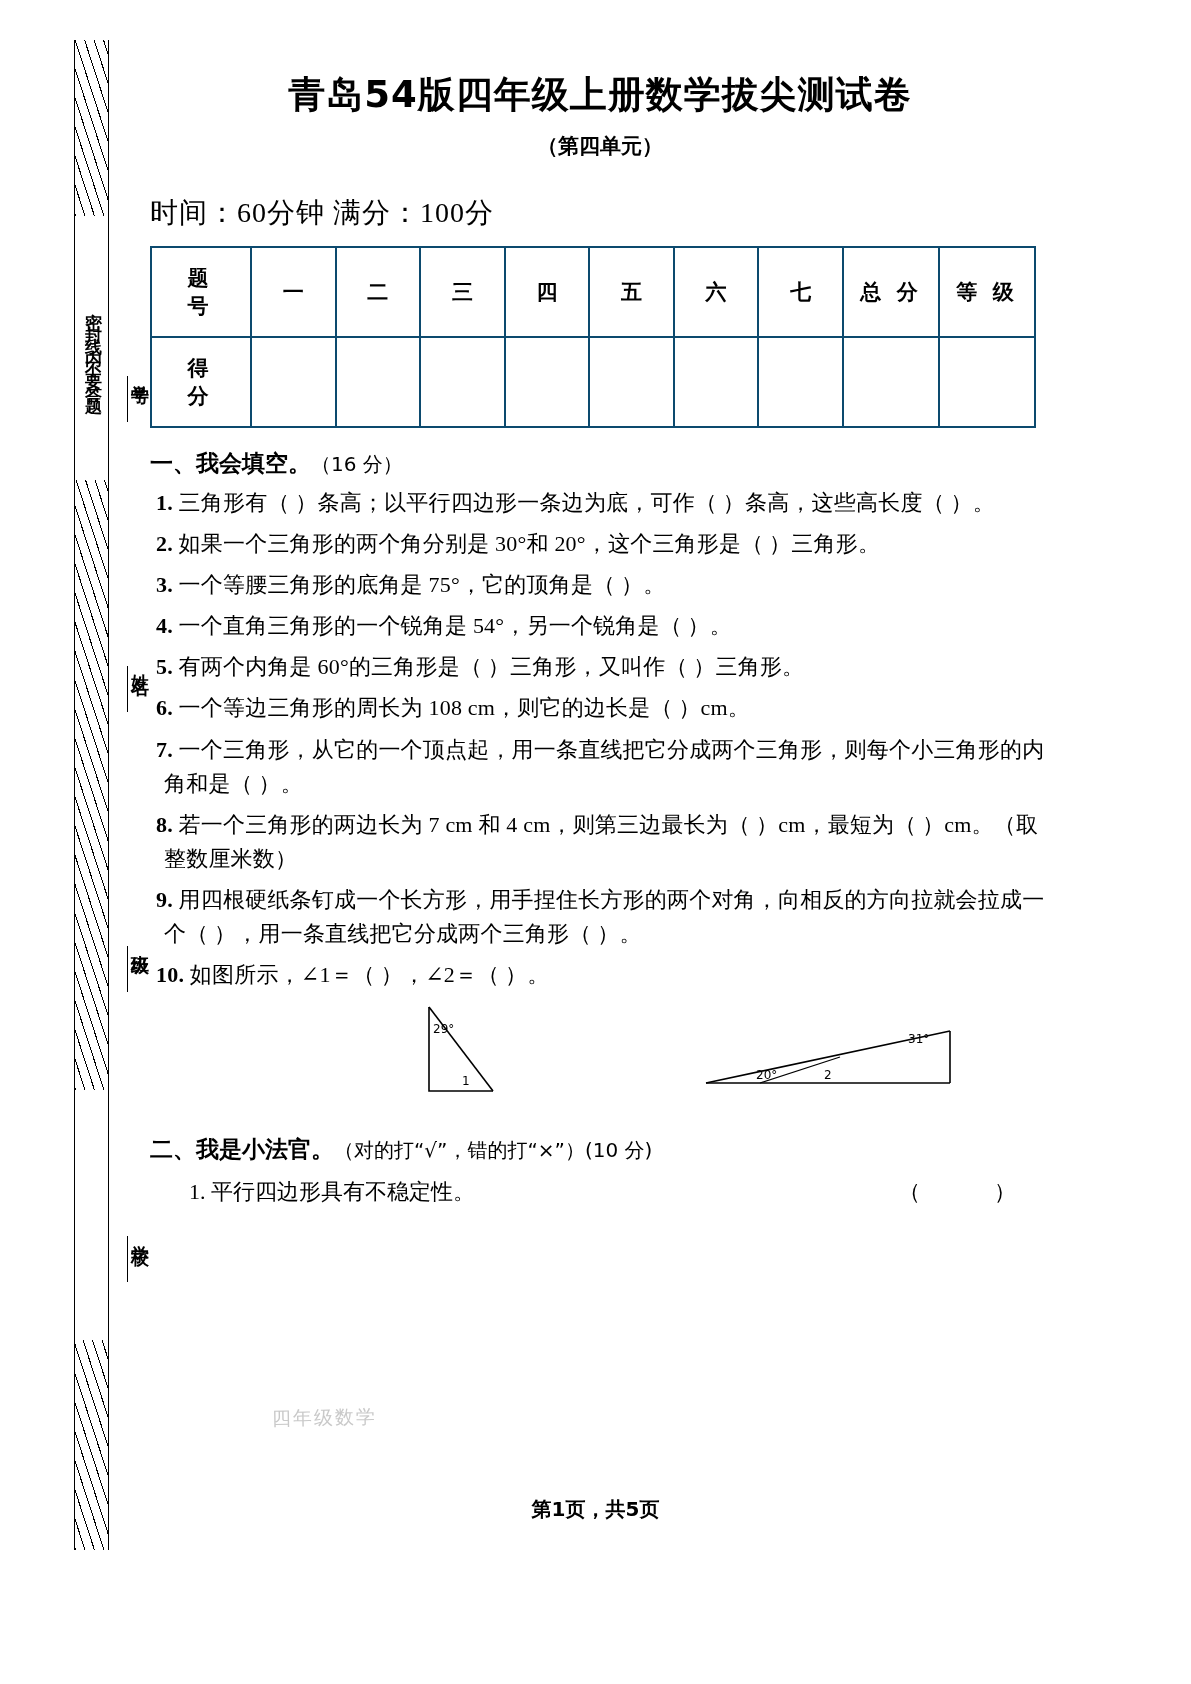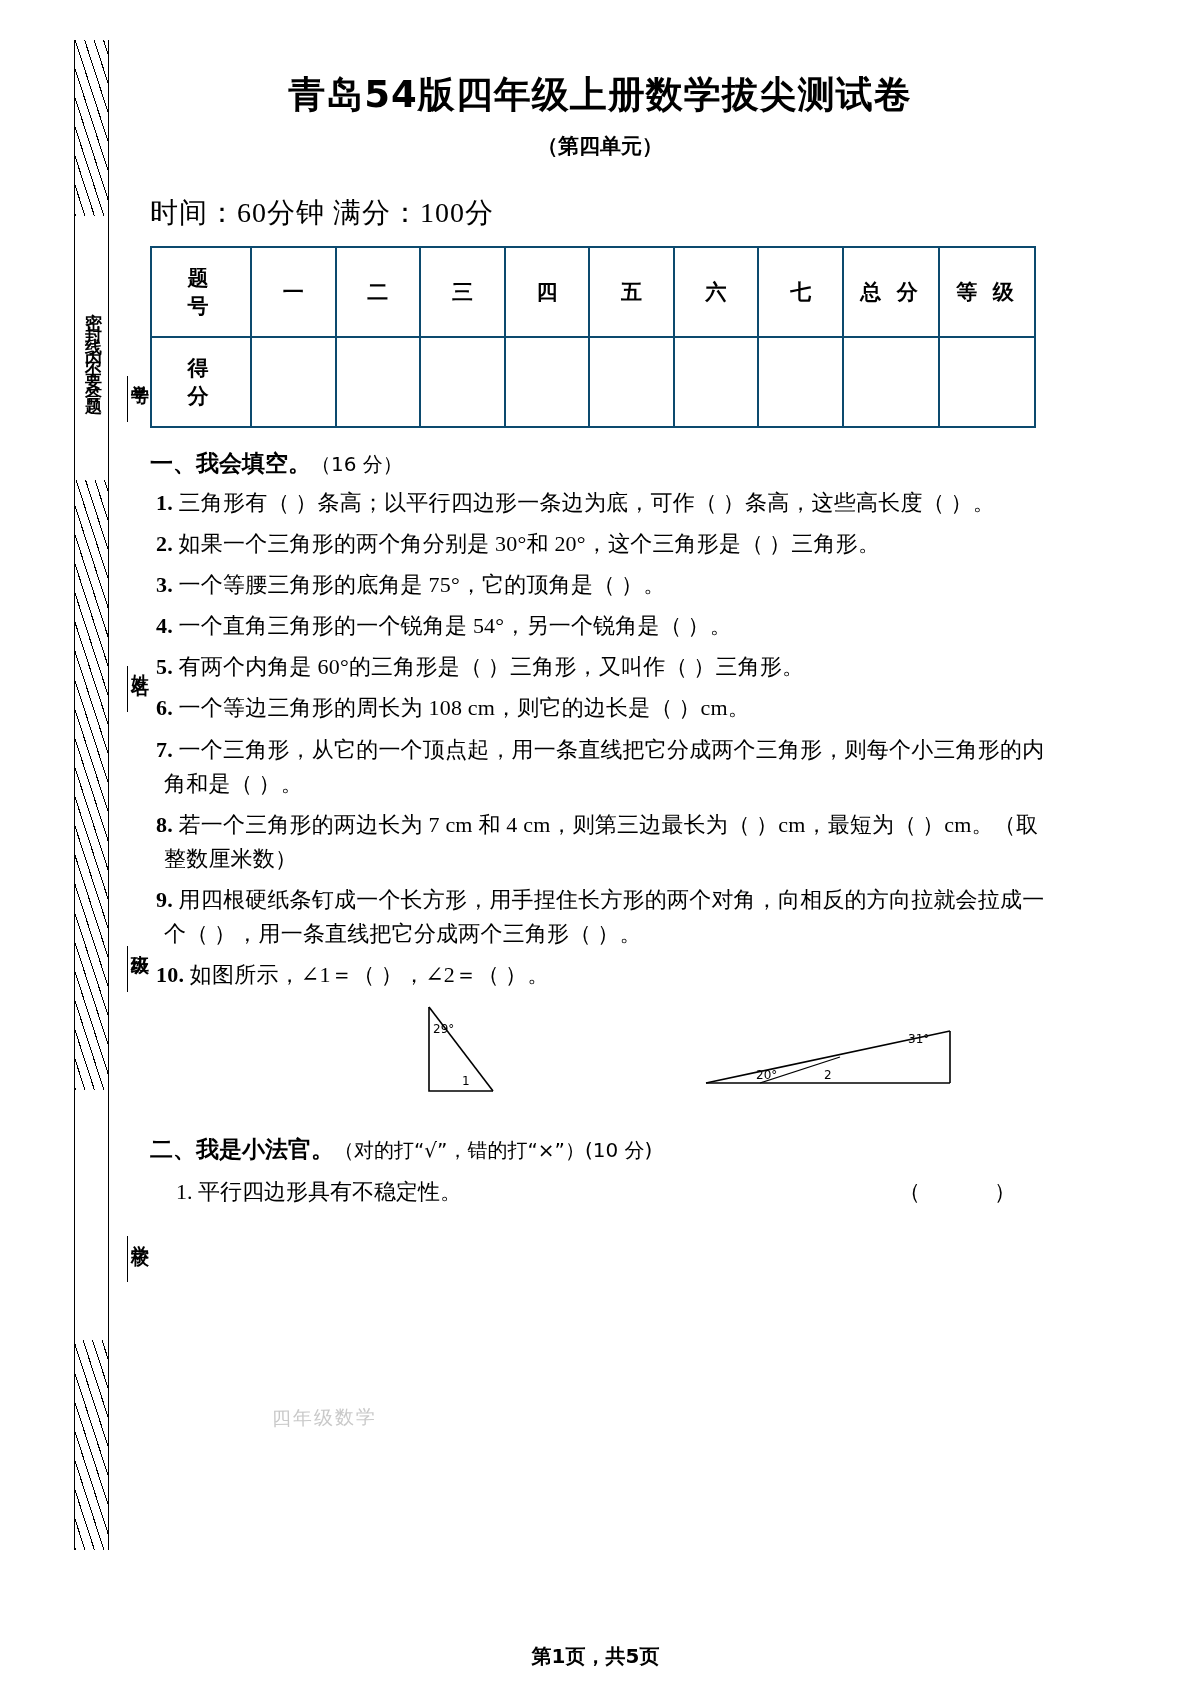--- a/index.html
+++ b/index.html
@@ -162,21 +162,21 @@
     position: relative;
     height: 115px;
     margin-left: 30px;
     margin-top: 4px;
   }
   .fig-l { position: absolute; left: 235px; top: 0; }
   .fig-r { position: absolute; left: 520px; top: 18px; }
 
   .tf-item {
     font-size: 22px;
-    margin: 10px 0 0 26px;
+    margin: 10px 0 0 39px;
     position: relative;
     line-height: 1.5;
   }
   .tf-item .paren {
     position: absolute;
     right: 0;
     top: 0;
     letter-spacing: 34px;
   }
 
@@ -187,21 +187,21 @@
     font-family: "DejaVu Sans", sans-serif;
     font-size: 19px;
     color: #c9c9c9;
     letter-spacing: 2px;
     transform: rotate(-1deg);
   }
 
   .footer {
     position: absolute;
     left: 0;
-    top: 1643px;
+    top: 1496px;
     width: 1191px;
     text-align: center;
     font-family: "DejaVu Sans", sans-serif;
     font-weight: 700;
     font-size: 20px;
   }
 </style>
 </head>
 <body>
 

